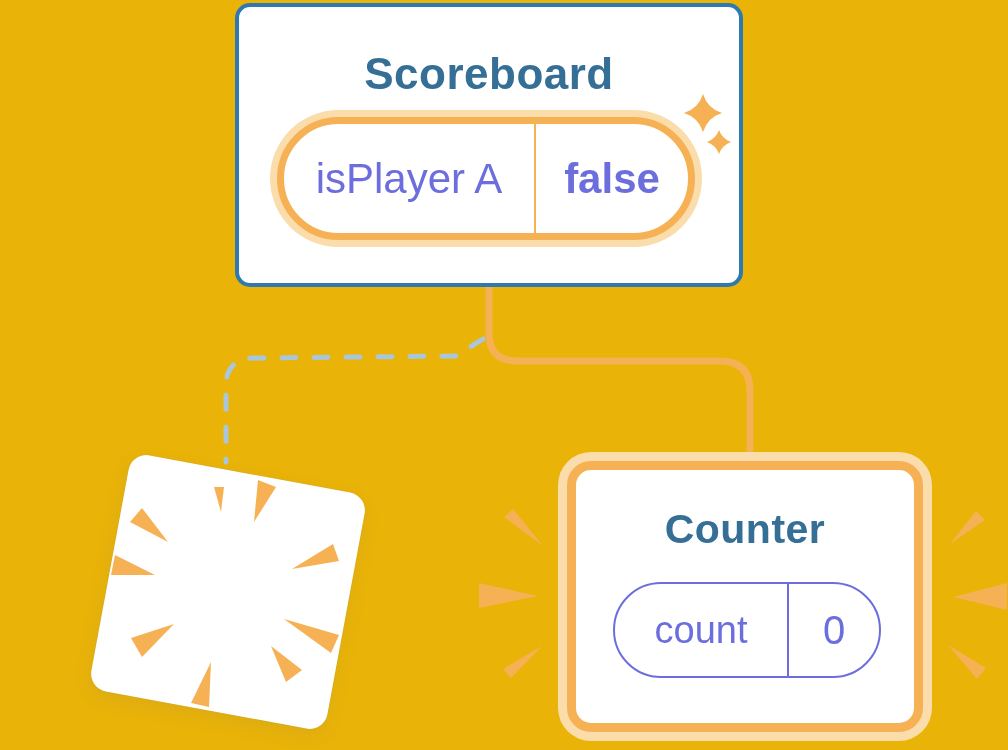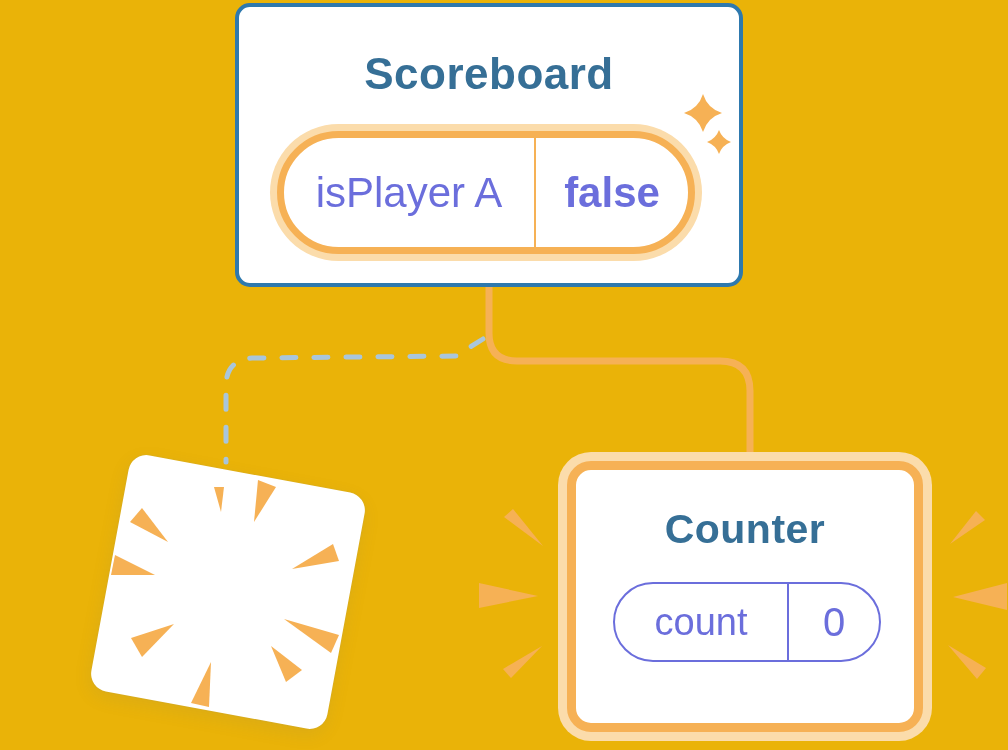--- a/index.html
+++ b/index.html
@@ -32,41 +32,41 @@
     color:var(--title-blue);font-weight:bold;letter-spacing:.5px;
   }
   .scoreboard .card-title{top:42px;font-size:44px;}
 
   
   .pill{
     position:absolute;box-sizing:border-box;background:#fff;
     display:flex;align-items:stretch;
   }
   .pill-highlight{
-    left:38px;top:124px;width:418px;height:123px;
+    left:38px;top:110px;width:418px;height:123px;
     border:7px solid var(--orange);border-radius:62px;
     box-shadow:0 0 0 7px var(--orange-light);
   }
   .pill .cell{
     display:flex;align-items:center;justify-content:center;
     color:var(--purple);
   }
   .pill-highlight .cell.key{width:250px;font-size:42px;}
   .pill-highlight .cell.value{flex:1;font-size:42px;font-weight:bold;text-align:right;}
   .pill-highlight .divider{width:2px;background:var(--orange);}
 
   
   .counter{
     left:567px;top:461px;width:356px;height:271px;
     border:9px solid var(--orange);border-radius:24px;
     box-shadow:0 0 0 9px var(--orange-light);
   }
   .counter .card-title{top:36px;font-size:41px;}
   .pill-plain{
-    left:37px;top:112px;width:268px;height:80px;
+    left:37px;top:112px;width:268px;height:96px;
     border:2px solid var(--purple);border-radius:50px;
   }
   .pill-plain .cell.key{width:172px;font-size:38px;}
   .pill-plain .cell.value{flex:1;font-size:40px;}
   .pill-plain .divider{width:2px;background:var(--purple);}
 
   
   .poof{
     left:108px;top:472px;width:240px;height:240px;border-radius:18px;
     transform:rotate(10.5deg);

